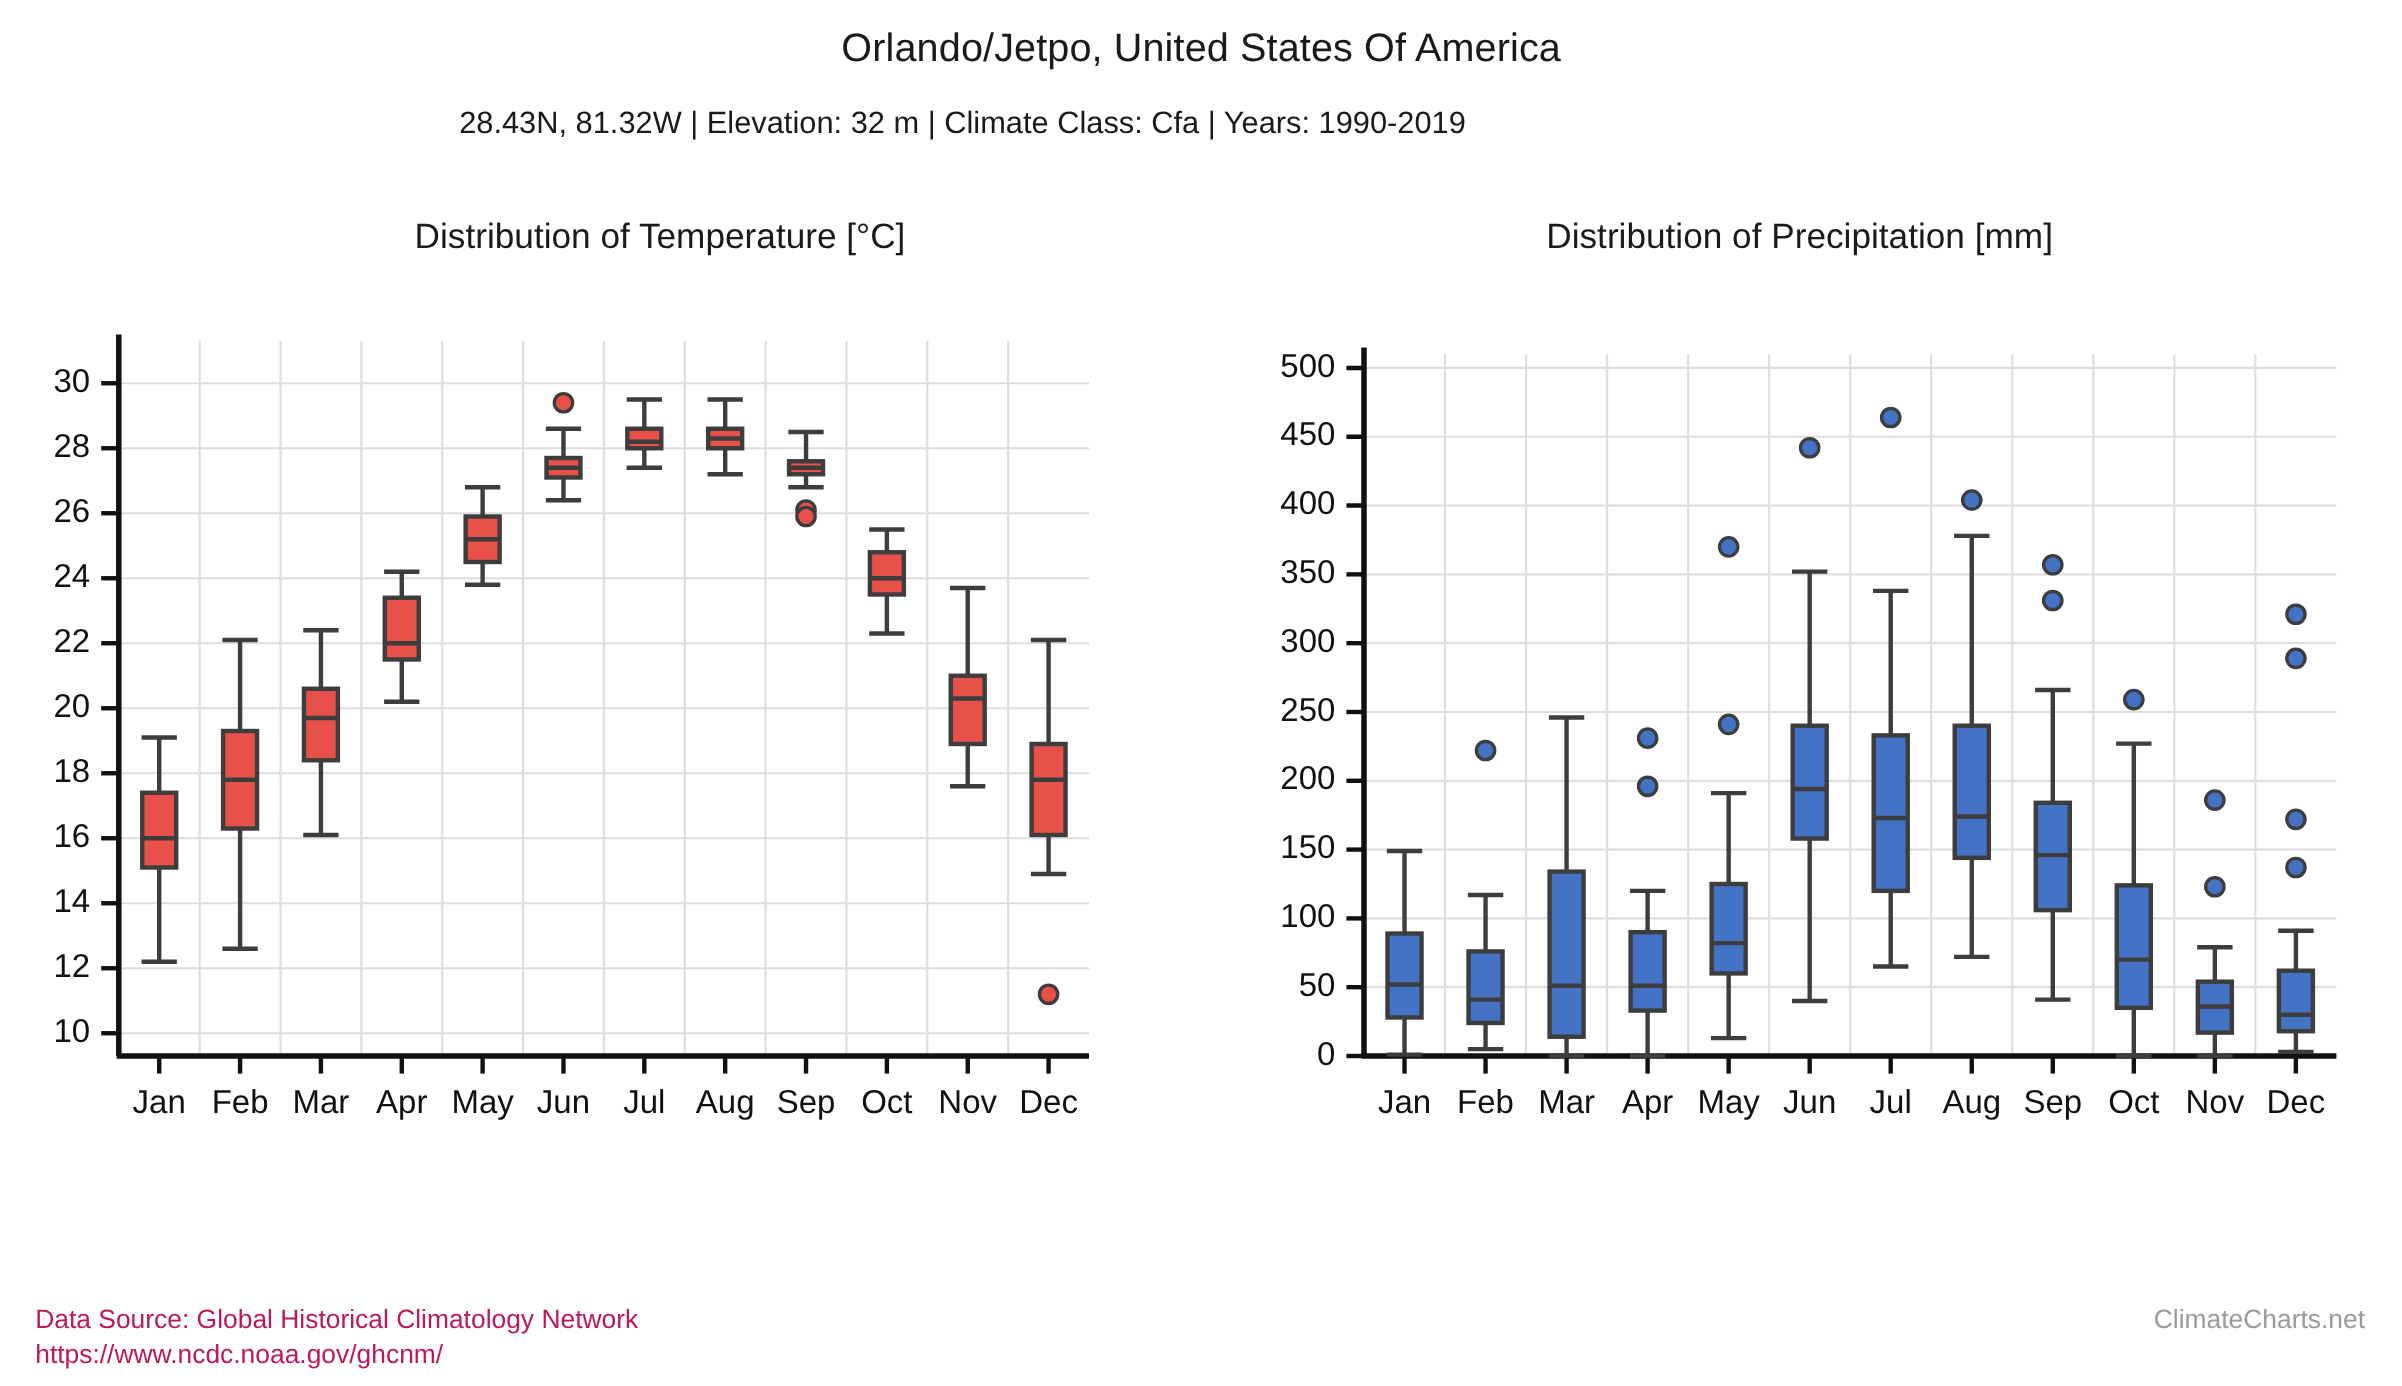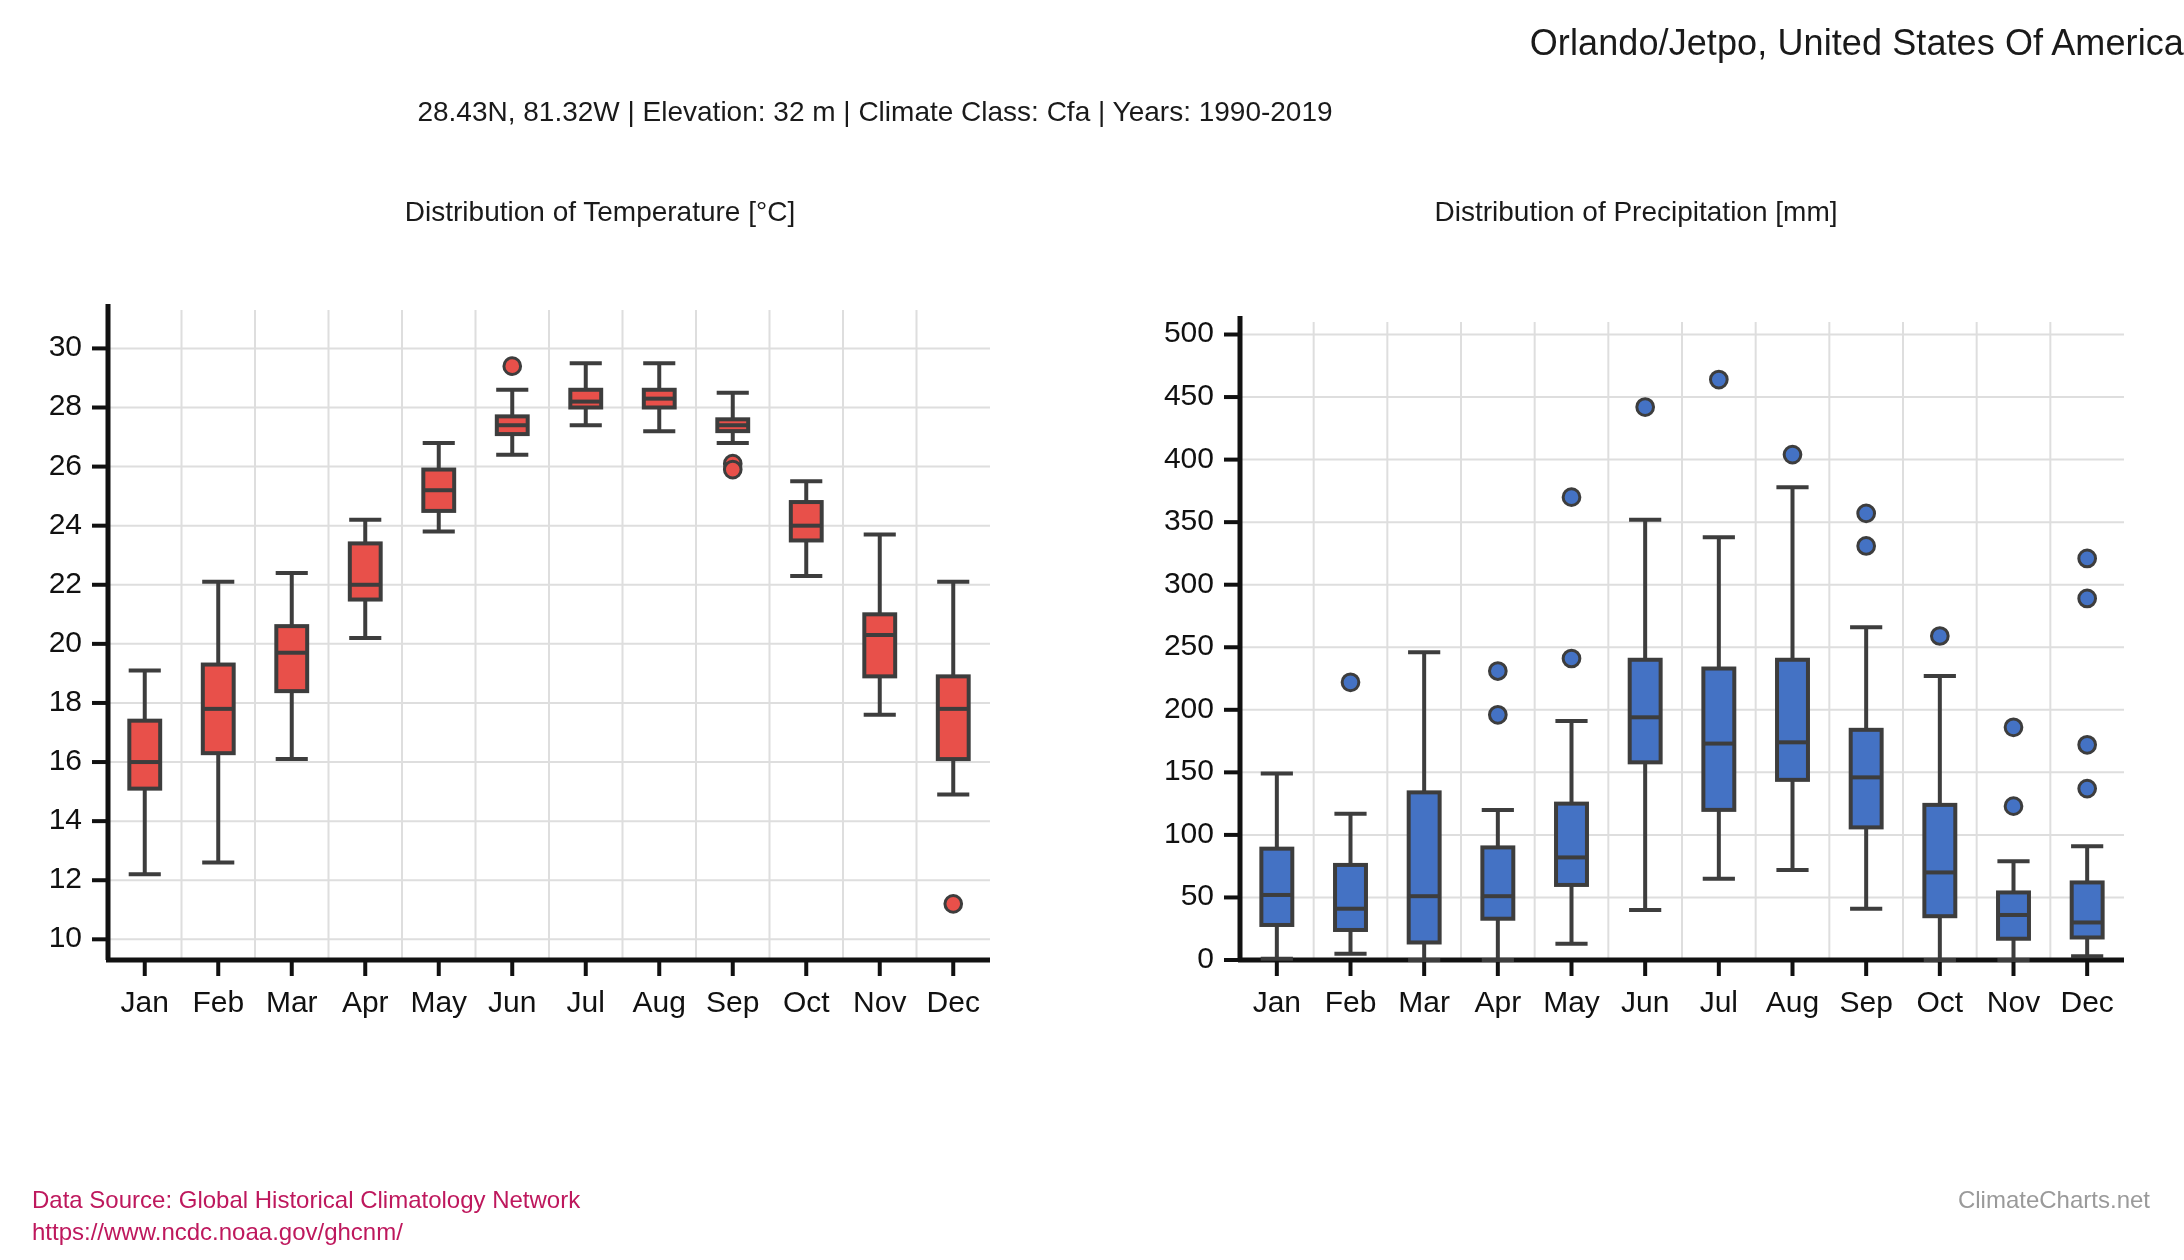--- a/index.html
+++ b/index.html
@@ -7,32 +7,32 @@
     margin: 0; padding: 0;
     width: 2184px; height: 1260px;
     background: #ffffff;
     font-family: "Liberation Sans", sans-serif;
     overflow: hidden;
   }
   #root { position: relative; width: 2184px; height: 1260px; }
 
   .main-title {
     position: absolute; left: 0; top: 22px; width: 2184px;
-    text-align: right;
+    text-align: center;
     font-size: 36px; color: #1a1a1a; font-weight: normal;
     letter-spacing: 0.1px;
   }
   .sub-title {
     position: absolute; left: 0; top: 96px; width: 1738px;
     text-align: center;
     font-size: 28px; color: #1a1a1a; font-weight: normal; padding-left: 12px;
   }
   .panel-title {
     position: absolute;
-    font-size: 28px; color: #1a1a1a; text-align: center;
+    font-size: 32px; color: #1a1a1a; text-align: center;
     white-space: nowrap;
   }
   #temp-title { left: 110px; top: 196px; width: 980px; }
   #prec-title { left: 1146px; top: 196px; width: 980px; }
 
   .plot-wrap { position: absolute; }
   .plot-svg { display: block; }
 
   .footer-left {
     position: absolute; left: 32px; top: 1184px;

